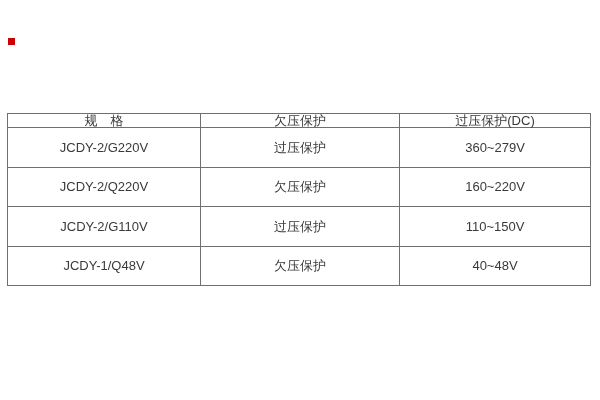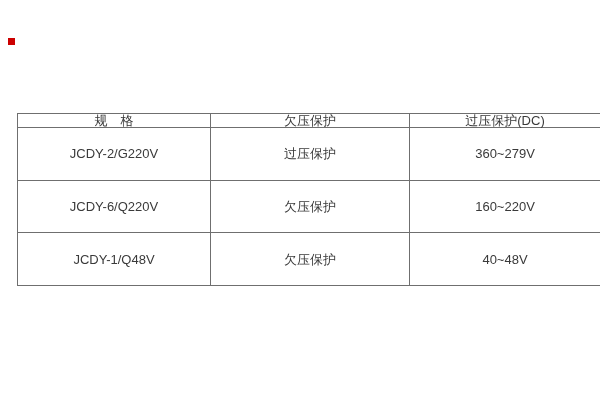--- a/index.html
+++ b/index.html
@@ -19,21 +19,21 @@
     position: absolute;
     left: 8px;
     top: 38px;
     width: 7px;
     height: 7px;
     background: #cc0000;
     display: block;
   }
   table.spec-table {
     position: absolute;
-    left: 17px;
+    left: 7px;
     top: 113px;
     width: 583px;
     height: 173px;
     border-collapse: collapse;
     table-layout: fixed;
   }
   .spec-table th,
   .spec-table td {
     border: 1px solid #6f6f6f;
     text-align: center;
@@ -69,23 +69,28 @@
         <th>过压保护(DC)</th>
       </tr>
     </thead>
     <tbody>
       <tr>
         <td>JCDY-2/G220V</td>
         <td>过压保护</td>
         <td>360~279V</td>
       </tr>
       <tr>
-        <td>JCDY-6/Q220V</td>
+        <td>JCDY-2/Q220V</td>
         <td>欠压保护</td>
         <td>160~220V</td>
+      </tr>
+      <tr>
+        <td>JCDY-2/G110V</td>
+        <td>过压保护</td>
+        <td>110~150V</td>
       </tr>
       <tr>
         <td>JCDY-1/Q48V</td>
         <td>欠压保护</td>
         <td>40~48V</td>
       </tr>
     </tbody>
   </table>
 
 </div>

